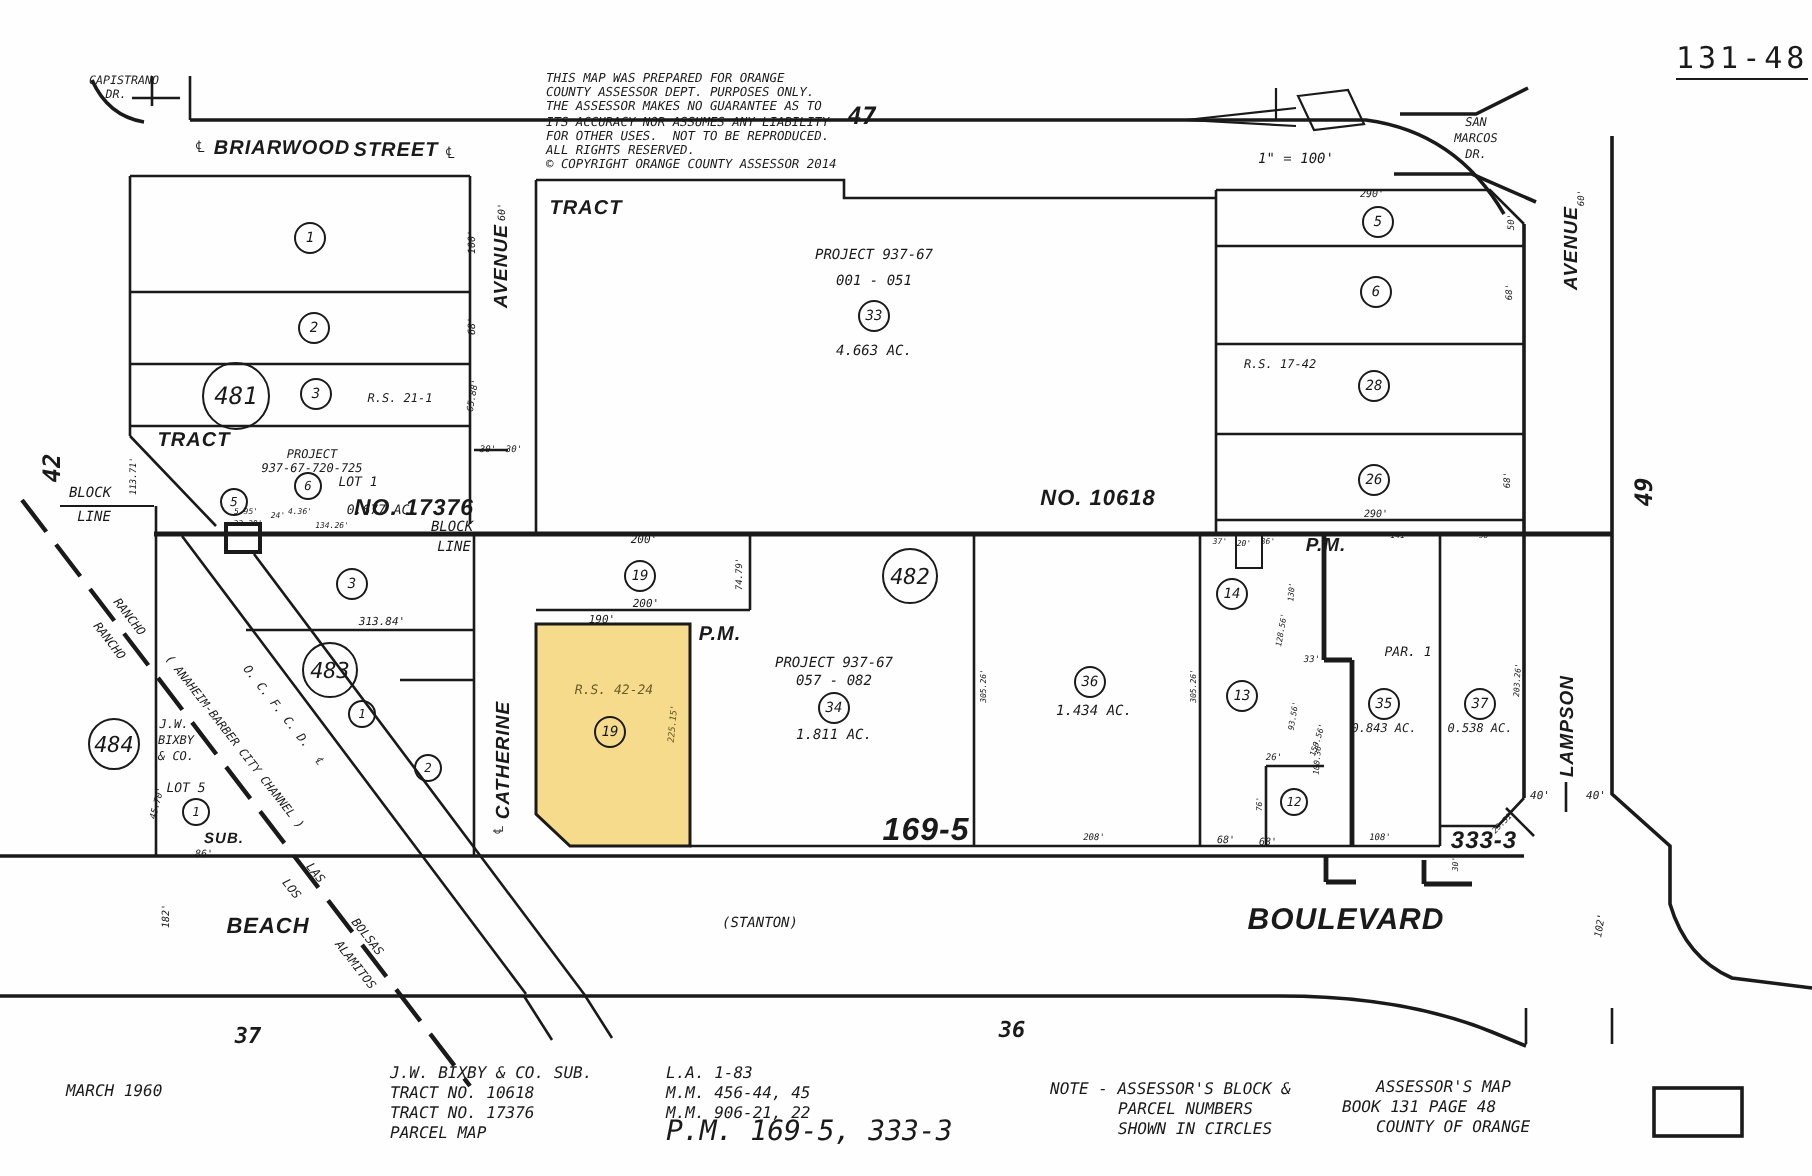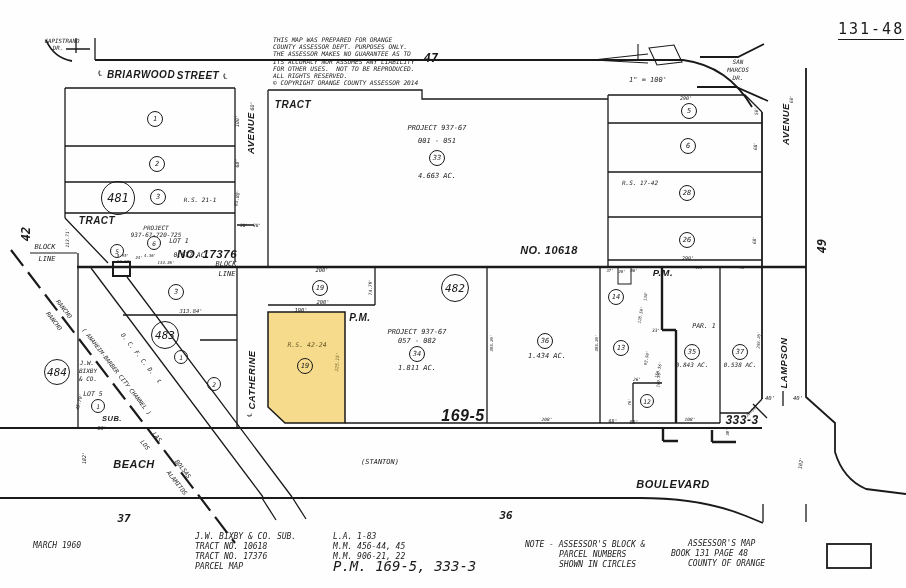--- a/index.html
+++ b/index.html
@@ -177,21 +177,21 @@
       <div class="lbl i" style="left: 692px; top: 365px; font-size: 6px; transform: translate(-50%, -50%) rotate(0deg);">0.843 AC.</div>
       <div class="lbl i" style="left: 740px; top: 365px; font-size: 6px; transform: translate(-50%, -50%) rotate(0deg);">0.538 AC.</div>
       <div class="lbl i" style="left: 659px; top: 379px; font-size: 4px; transform: translate(-50%, -50%) rotate(-85deg);">100.36'</div>
       <div class="lbl i" style="left: 759px; top: 340px; font-size: 4px; transform: translate(-50%, -50%) rotate(-87deg);">203.26'</div>
       <div class="lbl bi" style="left: 742px; top: 420px; font-size: 12px; transform: translate(-50%, -50%) rotate(0deg);">333-3</div>
       <div class="lbl i" style="left: 690px; top: 420px; font-size: 4.5px; transform: translate(-50%, -50%) rotate(0deg);">108'</div>
       <div class="lbl i" style="left: 728px; top: 432px; font-size: 4px; transform: translate(-50%, -50%) rotate(-90deg);">30'</div>
       <div class="lbl i" style="left: 752px; top: 411px; font-size: 4px; transform: translate(-50%, -50%) rotate(-45deg);">25.51'</div>
       <div class="lbl bi" style="left: 134px; top: 464px; font-size: 11px; transform: translate(-50%, -50%) rotate(0deg);">BEACH</div>
       <div class="lbl i" style="left: 380px; top: 462px; font-size: 7px; transform: translate(-50%, -50%) rotate(0deg);">(STANTON)</div>
-      <div class="lbl bi" style="left: 673px; top: 484px; font-size: 11px; transform: translate(-50%, -50%) rotate(0deg); text-align: right;">BOULEVARD</div>
+      <div class="lbl bi" style="left: 673px; top: 460px; font-size: 15px; transform: translate(-50%, -50%) rotate(0deg); text-align: right;">BOULEVARD</div>
       <div class="lbl i" style="left: 84px; top: 458px; font-size: 5px; transform: translate(-50%, -50%) rotate(-90deg);">182'</div>
       <div class="lbl i" style="left: 64px; top: 309px; font-size: 6px; transform: translate(-50%, -50%) rotate(52deg);">RANCHO</div>
       <div class="lbl i" style="left: 54px; top: 321px; font-size: 6px; transform: translate(-50%, -50%) rotate(52deg);">RANCHO</div>
       <div class="lbl i" style="left: 157px; top: 437px; font-size: 6px; transform: translate(-50%, -50%) rotate(52deg);">LAS</div>
       <div class="lbl i" style="left: 145px; top: 445px; font-size: 6px; transform: translate(-50%, -50%) rotate(52deg);">LOS</div>
       <div class="lbl i" style="left: 183px; top: 469px; font-size: 6px; transform: translate(-50%, -50%) rotate(52deg);">BOLSAS</div>
       <div class="lbl i" style="left: 177px; top: 483px; font-size: 6px; transform: translate(-50%, -50%) rotate(52deg);">ALAMITOS</div>
       <div class="lbl i" style="left: 116px; top: 372px; font-size: 5.8px; transform: translate(-50%, -50%) rotate(52deg);">( ANAHEIM-BARBER CITY CHANNEL )</div>
       <div class="lbl i" style="left: 141px; top: 358px; font-size: 6px; transform: translate(-50%, -50%) rotate(52deg);">O. C. F. C. D.  ℄</div>
       <div class="lbl i" style="left: 87px; top: 363px; font-size: 6px; transform: translate(-50%, -50%) rotate(0deg);">J.W.</div>

